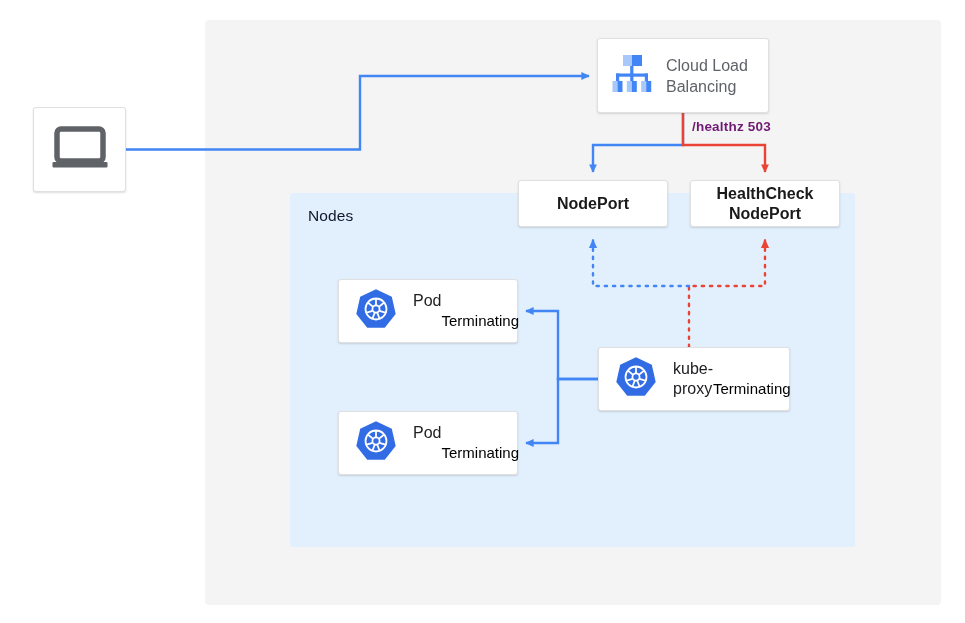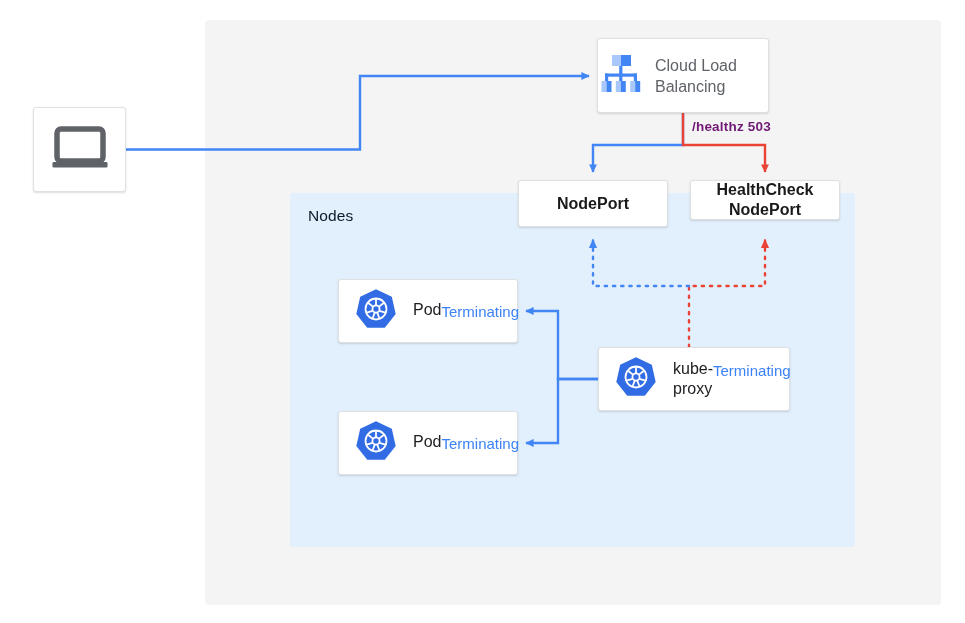--- a/index.html
+++ b/index.html
@@ -54,38 +54,39 @@
     left: 33px; top: 107px;
     width: 93px; height: 85px;
     display: flex; align-items: center; justify-content: center;
   }
 
   
   .card-clb {
     left: 597px; top: 38px;
     width: 172px; height: 75px;
     display: flex; align-items: center;
+    padding-left: 11px;
     gap: 11px;
   }
   .clb-label {
     font-size: 16px;
     color: #5f6368;
     line-height: 21px;
     white-space: pre-line;
   }
 
   
   .card-nodeport {
     left: 518px; top: 180px;
     width: 150px; height: 47px;
     display: flex; align-items: center; justify-content: center;
   }
   .card-hcnodeport {
     left: 690px; top: 180px;
-    width: 150px; height: 40px;
+    width: 150px; height: 47px;
     display: flex; align-items: center; justify-content: center;
   }
   .np-label {
     font-size: 16px;
     font-weight: bold;
     color: #1a1a1a;
     text-align: center;
     line-height: 20px;
     white-space: pre-line;
   }
@@ -100,23 +101,23 @@
     gap: 16px;
   }
   .k8s-text { display: flex; justify-content: center; }
   .k8s-title {
     font-size: 16px;
     color: #202124;
     line-height: 20px;
   }
   .k8s-sub {
     font-size: 15px;
-    color: #3b82f6;
+    color: #000000;
     line-height: 20px;
-    margin-top: 2px;
+    margin-top: 20px;
   }
 
   
   #wires {
     position: absolute;
     left: 0; top: 0;
     width: 965px; height: 623px;
     pointer-events: none;
   }
 

